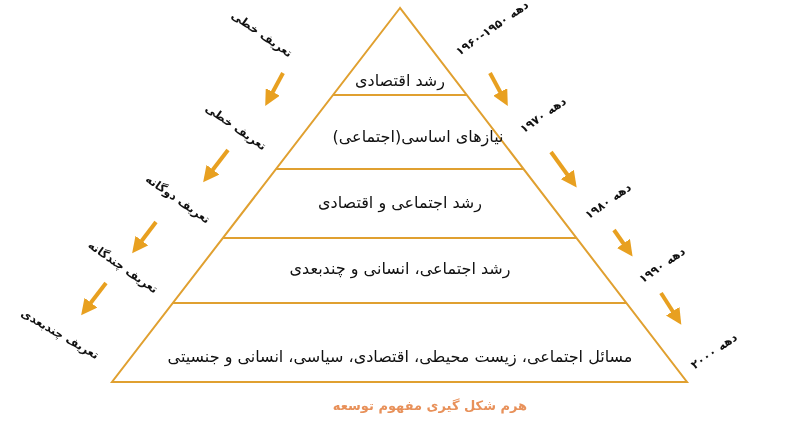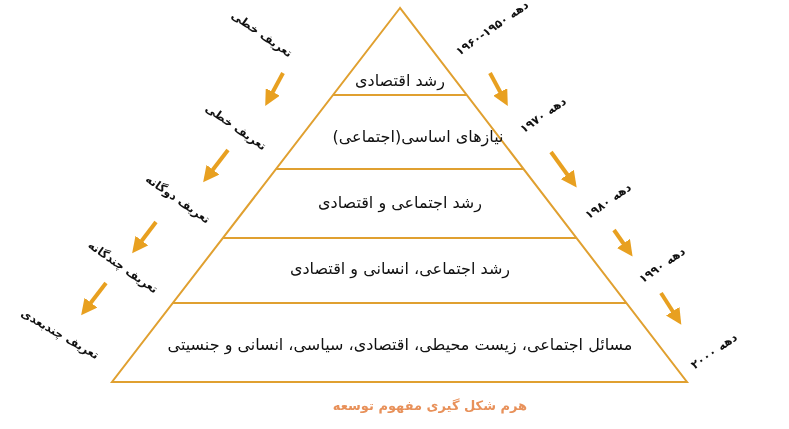--- a/index.html
+++ b/index.html
@@ -40,22 +40,22 @@
 
   <line x1="490" y1="73" x2="504" y2="99" stroke="#E8A020" stroke-width="4" marker-end="url(#ah)"></line>
   <line x1="551" y1="152" x2="572" y2="181" stroke="#E8A020" stroke-width="4" marker-end="url(#ah)"></line>
   <line x1="614" y1="230" x2="628" y2="250" stroke="#E8A020" stroke-width="4" marker-end="url(#ah)"></line>
   <line x1="661" y1="293" x2="677" y2="318" stroke="#E8A020" stroke-width="4" marker-end="url(#ah)"></line>
 </svg>
 
 <div class="tier-label" style="left:400px; top:80px;">رشد اقتصادی</div>
 <div class="tier-label" style="left:418px; top:136px;">نیازهای اساسی(اجتماعی)</div>
 <div class="tier-label" style="left:400px; top:202px;">رشد اجتماعی و اقتصادی</div>
-<div class="tier-label" style="left:400px; top:268px;">رشد اجتماعی، انسانی و اقتصادی</div>
-<div class="tier-label" style="left:400px; top:344px;">مسائل اجتماعی، زیست محیطی، اقتصادی، سیاسی، انسانی و جنسیتی</div>
+<div class="tier-label" style="left:400px; top:268px;">رشد اجتماعی، انسانی و چندبعدی</div>
+<div class="tier-label" style="left:400px; top:356px;">مسائل اجتماعی، زیست محیطی، اقتصادی، سیاسی، انسانی و جنسیتی</div>
 
 <div class="side-label" style="left:262px; top:34px; transform: translate(-50%,-50%) rotate(35deg);">تعریف خطی</div>
 <div class="side-label" style="left:236px; top:127px; transform: translate(-50%,-50%) rotate(35deg);">تعریف خطی</div>
 <div class="side-label" style="left:178px; top:199px; transform: translate(-50%,-50%) rotate(35deg);">تعریف دوگانه</div>
 <div class="side-label" style="left:123px; top:267px; transform: translate(-50%,-50%) rotate(35deg);">تعریف چندگانه</div>
 <div class="side-label" style="left:60px; top:334px; transform: translate(-50%,-50%) rotate(30deg);">تعریف چندبعدی</div>
 
 <div class="side-label" style="left:492px; top:28px; transform: translate(-50%,-50%) rotate(-35deg);">دهه ۱۹۵۰-۱۹۶۰</div>
 <div class="side-label" style="left:543px; top:115px; transform: translate(-50%,-50%) rotate(-35deg);">دهه ۱۹۷۰</div>
 <div class="side-label" style="left:608px; top:201px; transform: translate(-50%,-50%) rotate(-35deg);">دهه ۱۹۸۰</div>

